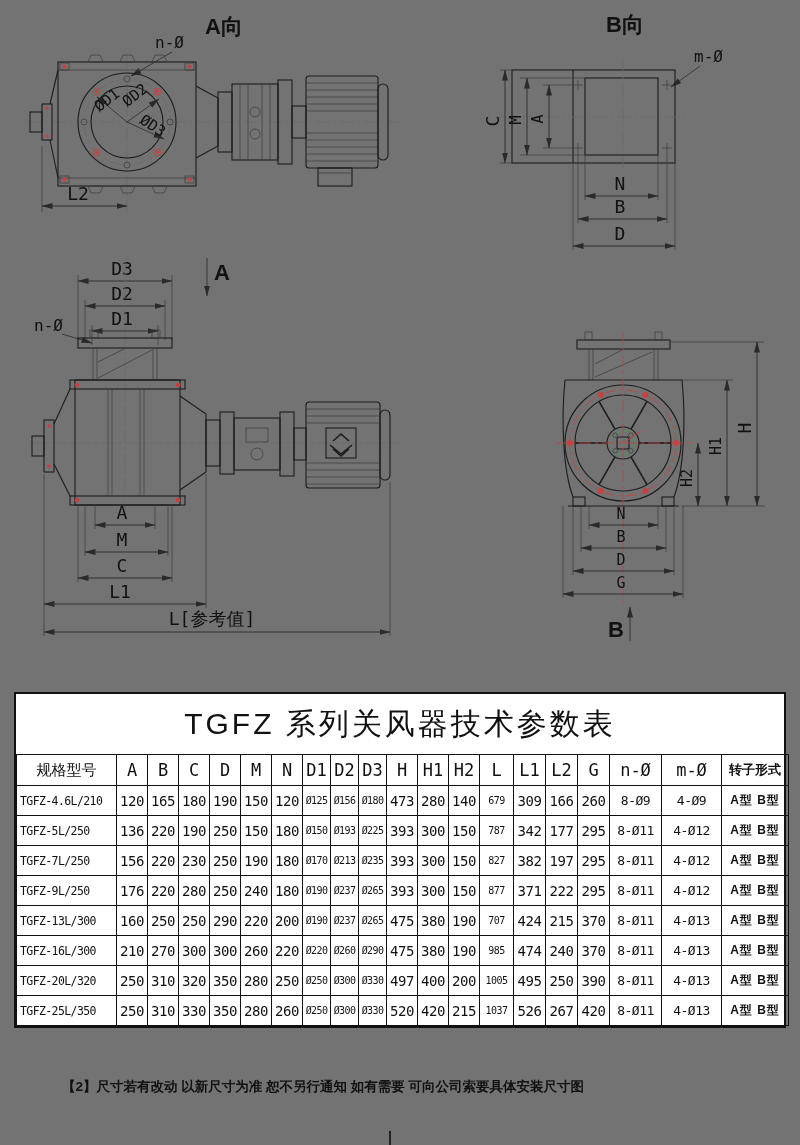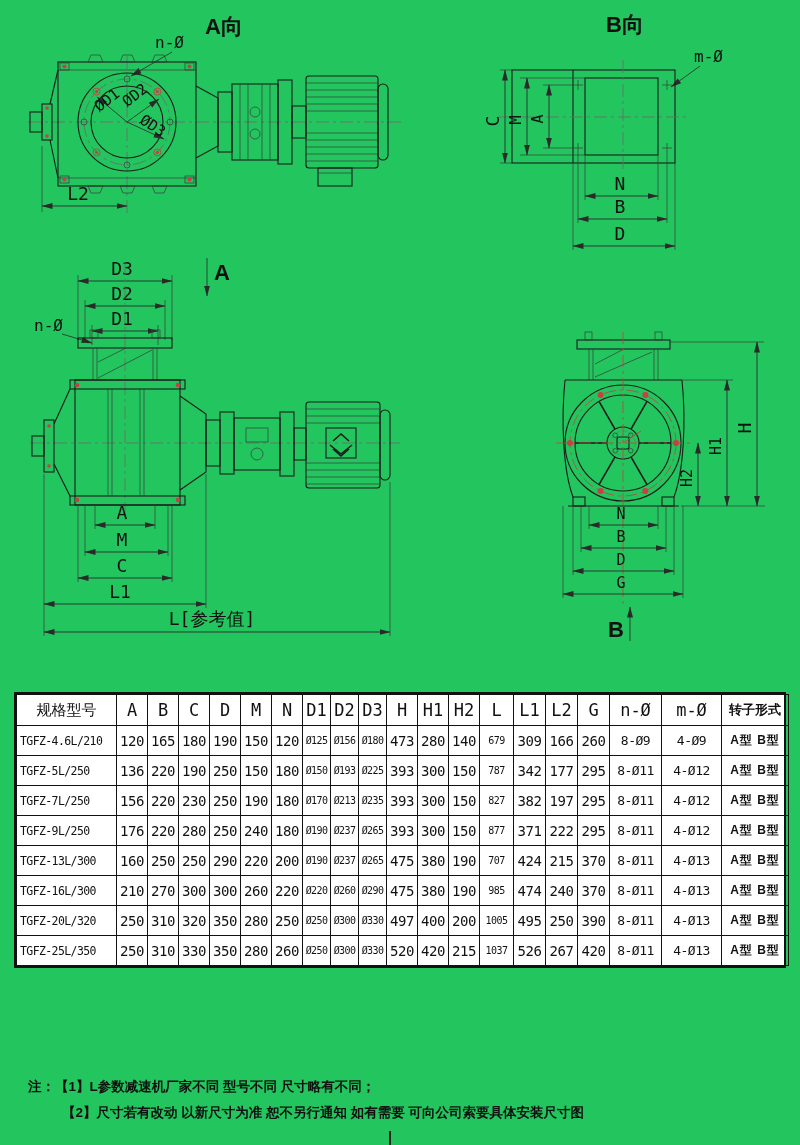--- a/index.html
+++ b/index.html
@@ -1,16 +1,16 @@
 <!DOCTYPE html>
 <html><head>
 <meta charset="utf-8">
 <style>
   html,body{margin:0;padding:0;background:#fff}
-  .page{position:relative;width:800px;height:1145px;background:#22c55e;overflow:hidden;
+  .page{position:relative;width:800px;height:1145px;background:#737373;overflow:hidden;
         font-family:"Liberation Sans",sans-serif;color:#111}
   
   .drawings{position:absolute;left:0;top:0}
   .ln{stroke:#1c1c1c;stroke-width:1.1;fill:none}
   .thin{stroke:#3a3a3a;stroke-width:.7;fill:none}
   .dim{stroke:#2a2a2a;stroke-width:.9;fill:none;marker-start:url(#ar);marker-end:url(#ar)}
   .lead{stroke:#2a2a2a;stroke-width:.8;fill:none;marker-end:url(#ar)}
   .cl{stroke:#6a6a6a;stroke-width:.8;fill:none;stroke-dasharray:13 4 3 4}
   .redl{stroke:#c84040;stroke-width:.9;fill:none}
   .redcl{stroke:#c84040;stroke-width:.8;fill:none;stroke-dasharray:12 4 3 4}
@@ -383,20 +383,21 @@
         <line class="thin" x1="683" y1="506" x2="683" y2="598"></line>
     <line class="dim" x1="563" y1="594" x2="683" y2="594"></line>
     <text class="t-dim-s" x="621" y="588" text-anchor="middle">G</text>
 
     <line class="lead" x1="630" y1="641" x2="630" y2="607"></line>
     <text class="t-cn" x="608" y="637">B</text>
   </g>
 </svg>
 
 <div class="tbl-wrap">
+  <div class="tbl-title">TGFZ 系列关风器技术参数表</div>
   <table>
     <colgroup>
       <col class="w0">
           <col class="w1">
           <col class="w2">
           <col class="w3">
           <col class="w4">
       <col class="w5">
           <col class="w6">
           <col class="w7">
@@ -612,19 +613,18 @@
             <td class="c16">420</td>
             <td class="c17">8-Ø11</td>
             <td class="c18">4-Ø13</td>
             <td class="c19">A型 B型</td>
           </tr>
         </tbody>
   </table>
 </div>
 
 <div class="notes">
-  <div class="note-row"><span>注：</span><span>【1】L参数减速机厂家不同 型号不同 尺寸略有不同；</span></div>
   <div class="note-row note-indent"><span>【2】尺寸若有改动 以新尺寸为准 恕不另行通知 如有需要 可向公司索要具体安装尺寸图</span></div>
 </div>
 
 <div class="page-tick"></div>
 
 </div>
 
 </body></html>

